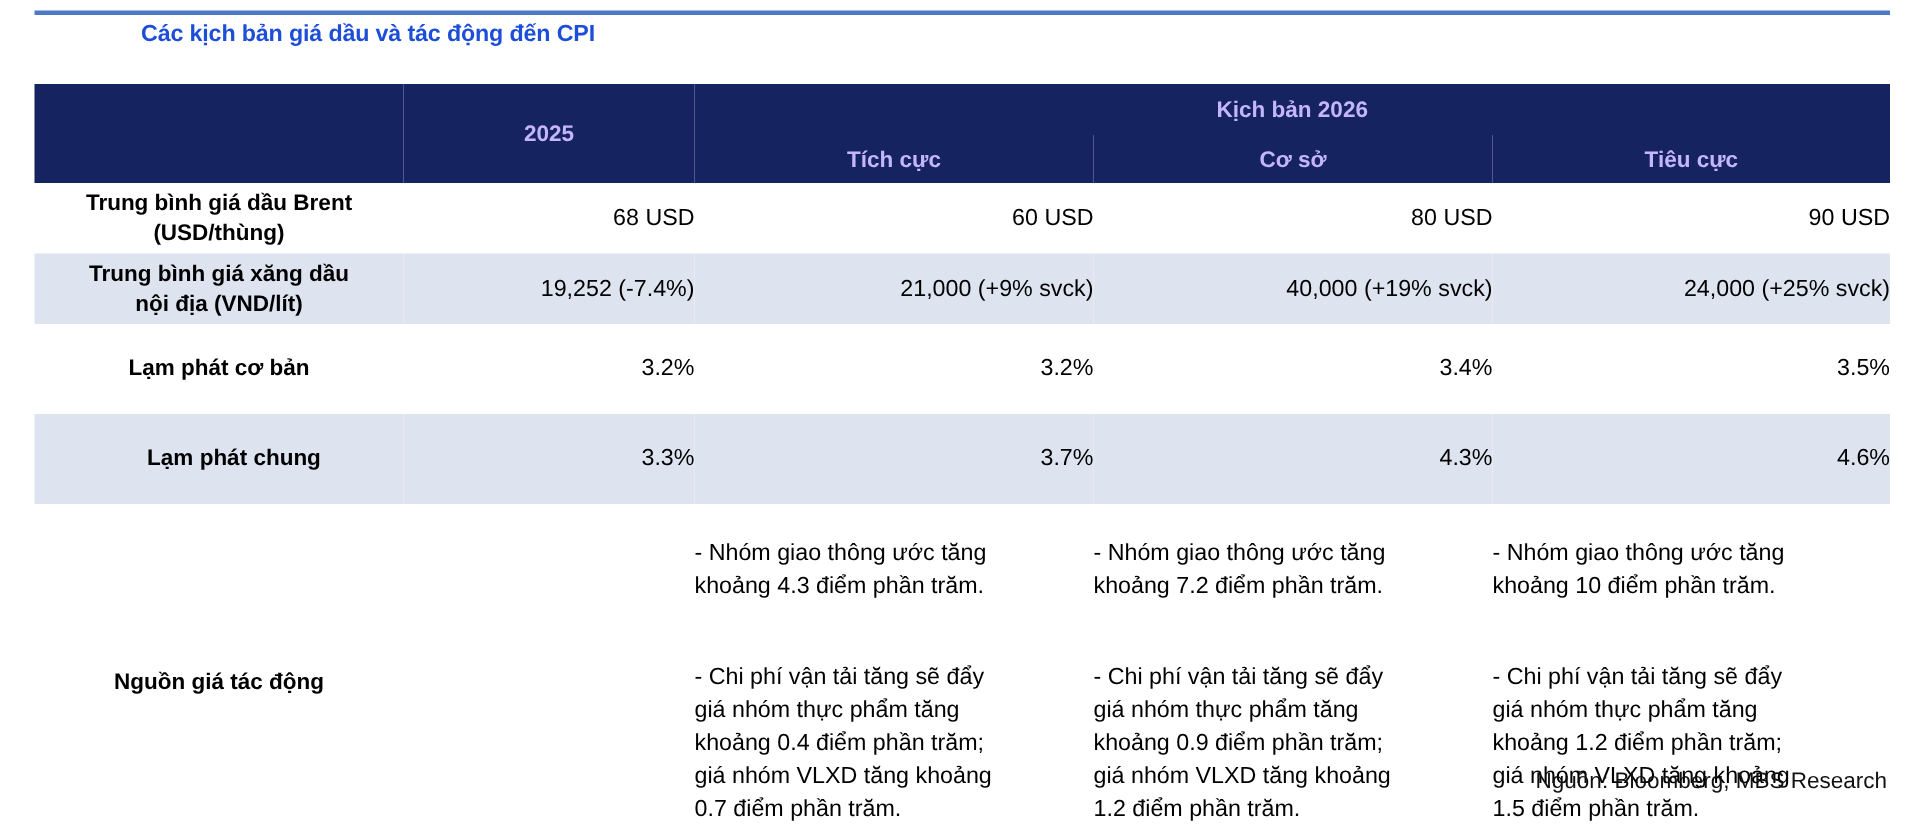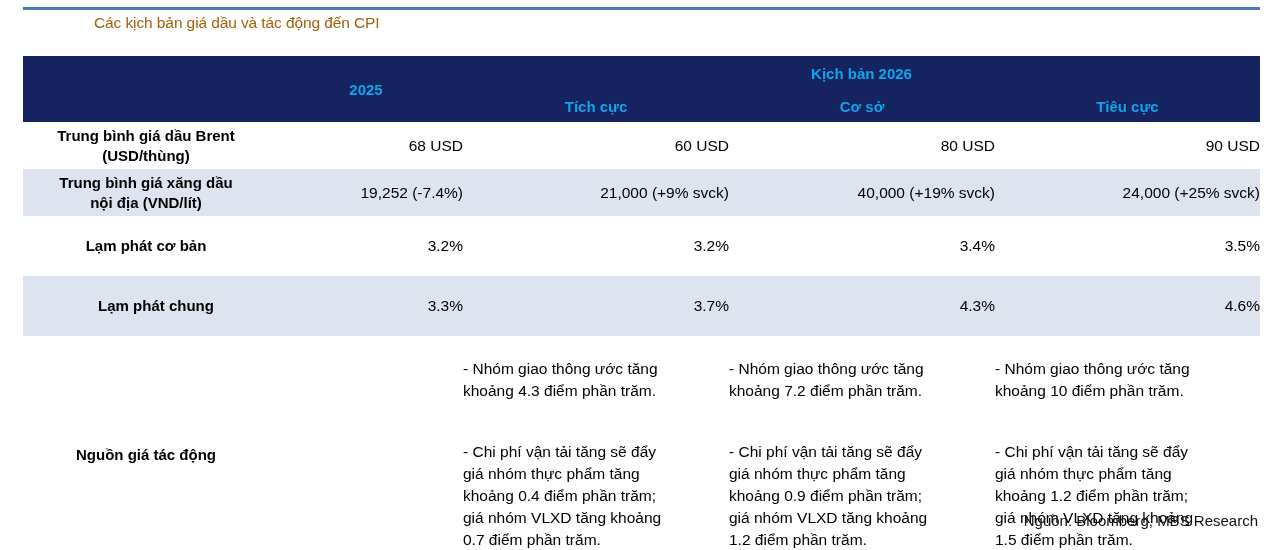--- a/index.html
+++ b/index.html
@@ -25,23 +25,23 @@
     height: 3px;
     background: #4a7ac7;
   }
 
   
   .fig-title {
     position: absolute;
     left: 94px;
     top: 14px;
     font-size: 15.5px;
-    font-weight: normal;
+    font-weight: bold;
     letter-spacing: -0.1px;
-    color: #a16207;
+    color: #1d4ed8;
     white-space: nowrap;
   }
 
   
   .tbl {
     position: absolute;
     left: 23px;
     top: 56px;
     width: 1237px;
     border-collapse: collapse;
@@ -49,21 +49,21 @@
   }
   .tbl td, .tbl th {
     padding: 0;
     margin: 0;
     vertical-align: middle;
   }
 
   
   .hdr-cell {
     background: #152461;
-    color: #0ea5e9;
+    color: #c4b5fd;
     font-weight: bold;
     font-size: 15px;
     text-align: center;
   }
   .hdr-top-left  { height: 34px; }
   .hdr-2025      { height: 66px; font-size: 15px; }
   .hdr-scn-title { height: 34px; font-size: 15px; }
   .hdr-sub       { height: 32px; font-size: 15px; }
 
   

